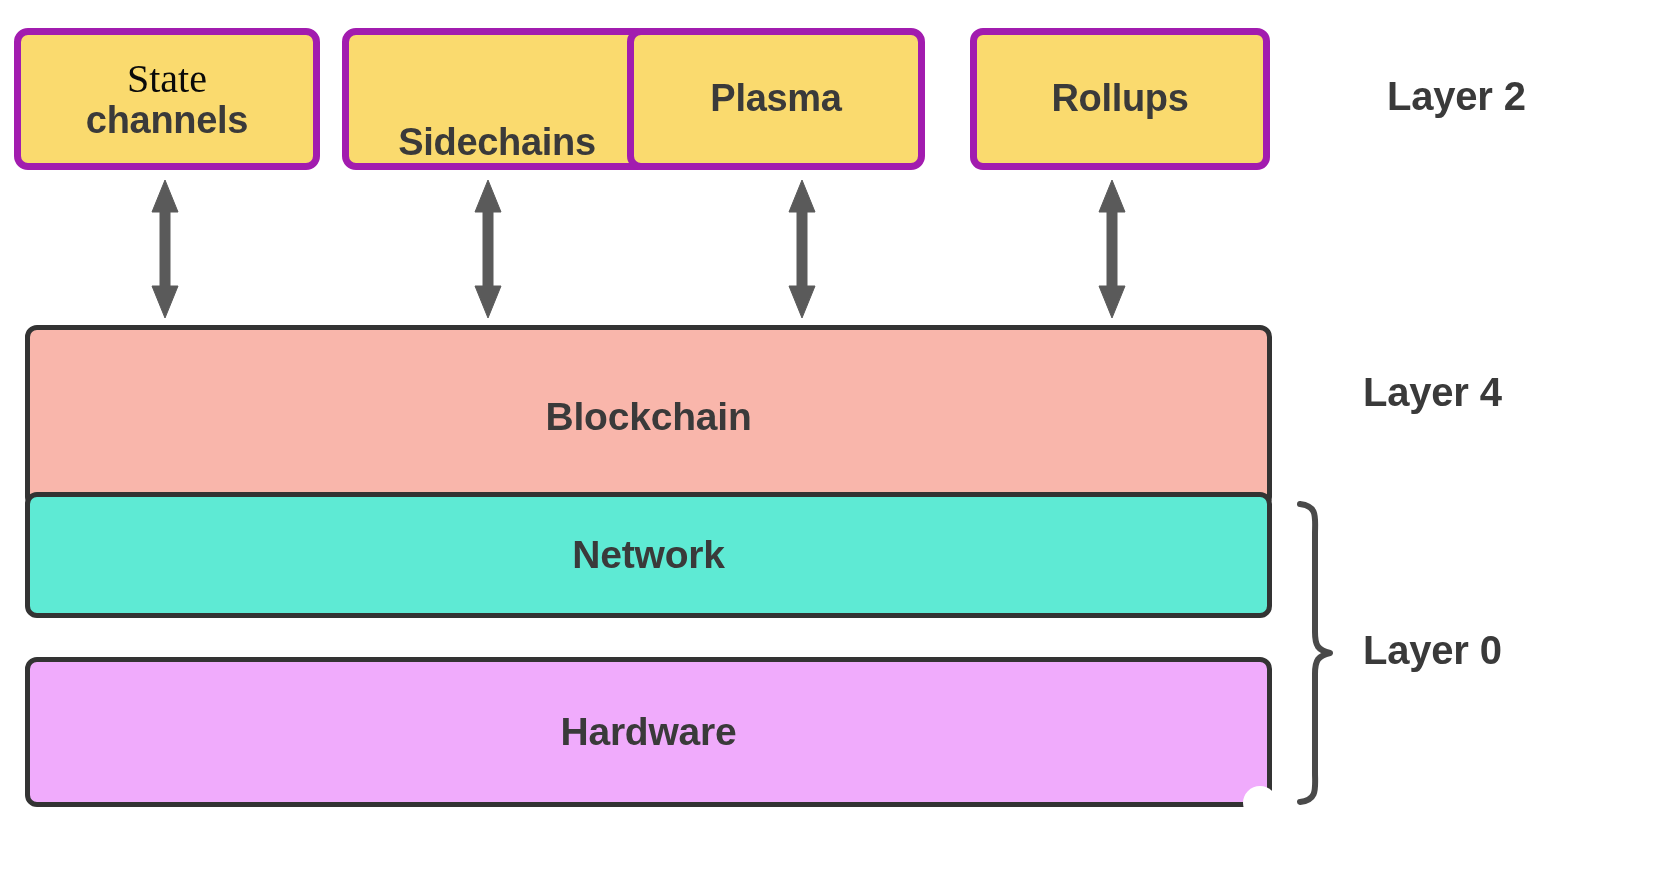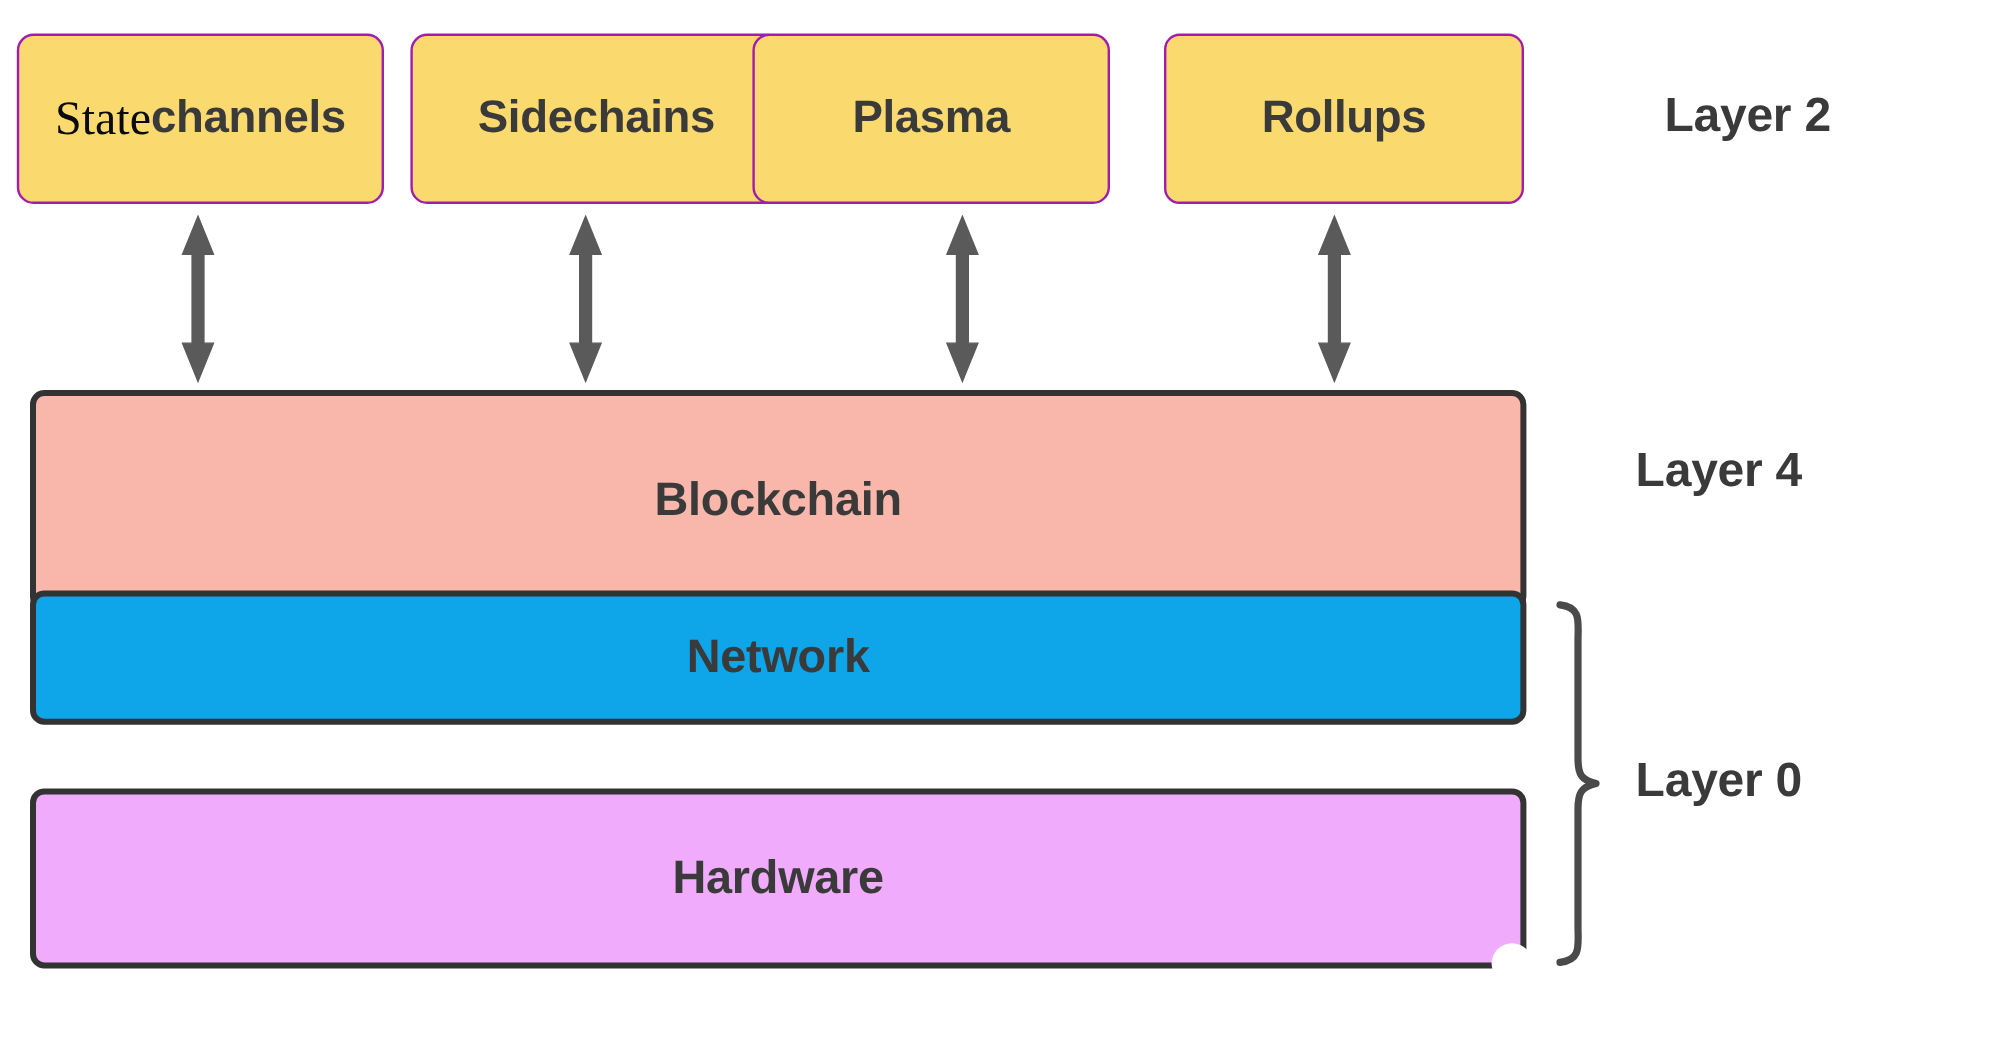--- a/index.html
+++ b/index.html
@@ -19,23 +19,24 @@
     height: 874px;
     background: #ffffff;
     overflow: hidden;
   }
 
   
   .l2-box {
     position: absolute;
     box-sizing: border-box;
     background: #fada6e;
-    border: 2px solid #a21caf;
+    border: 7px solid #a21caf;
     border-radius: 14px;
     display: flex;
+    flex-direction: column;
     align-items: center;
     justify-content: center;
     color: #333333;
     font-weight: bold;
     font-size: 38px;
     line-height: 1.08;
     letter-spacing: -0.3px;
     text-align: center;
   }
   .l2-box .line-serif {
@@ -46,21 +47,21 @@
     letter-spacing: 0px;
   }
   .l2-box .line-sans {
     font-family: "Liberation Sans", sans-serif;
     font-weight: bold;
     color: #3a3a3a;
     font-size: 38px;
   }
 
   #box-state   { left: 14px;  top: 28px;  width: 306px; height: 142px; }
-  #box-side    { left: 342px; top: 28px;  width: 310px; height: 142px; }
+  #box-side    { left: 342px; top: 28px;  width: 310px; height: 142px; justify-content: flex-end; }
   #box-plasma  { left: 627px; top: 28px;  width: 298px; height: 142px; }
   #box-rollups { left: 970px; top: 28px;  width: 300px; height: 142px; border-radius: 13px; }
 
   
   .arrow {
     position: absolute;
     top: 176px;
     width: 40px;
     height: 146px;
   }
@@ -80,22 +81,22 @@
     font-weight: bold;
     font-size: 39px;
     color: #3a3a3a;
     letter-spacing: -0.2px;
   }
   #bar-blockchain {
     top: 325px;  height: 184px;
     background: #f9b6ab;
   }
   #bar-network {
-    top: 492px;  height: 112px;
-    background: #0ea5e9;
+    top: 492px;  height: 126px;
+    background: #5eead4;
   }
   #bar-hardware {
     top: 657px;  height: 150px;
     background: #f0abfc;
   }
 
   
   #hw-notch {
     position: absolute;
     left: 1243px;

